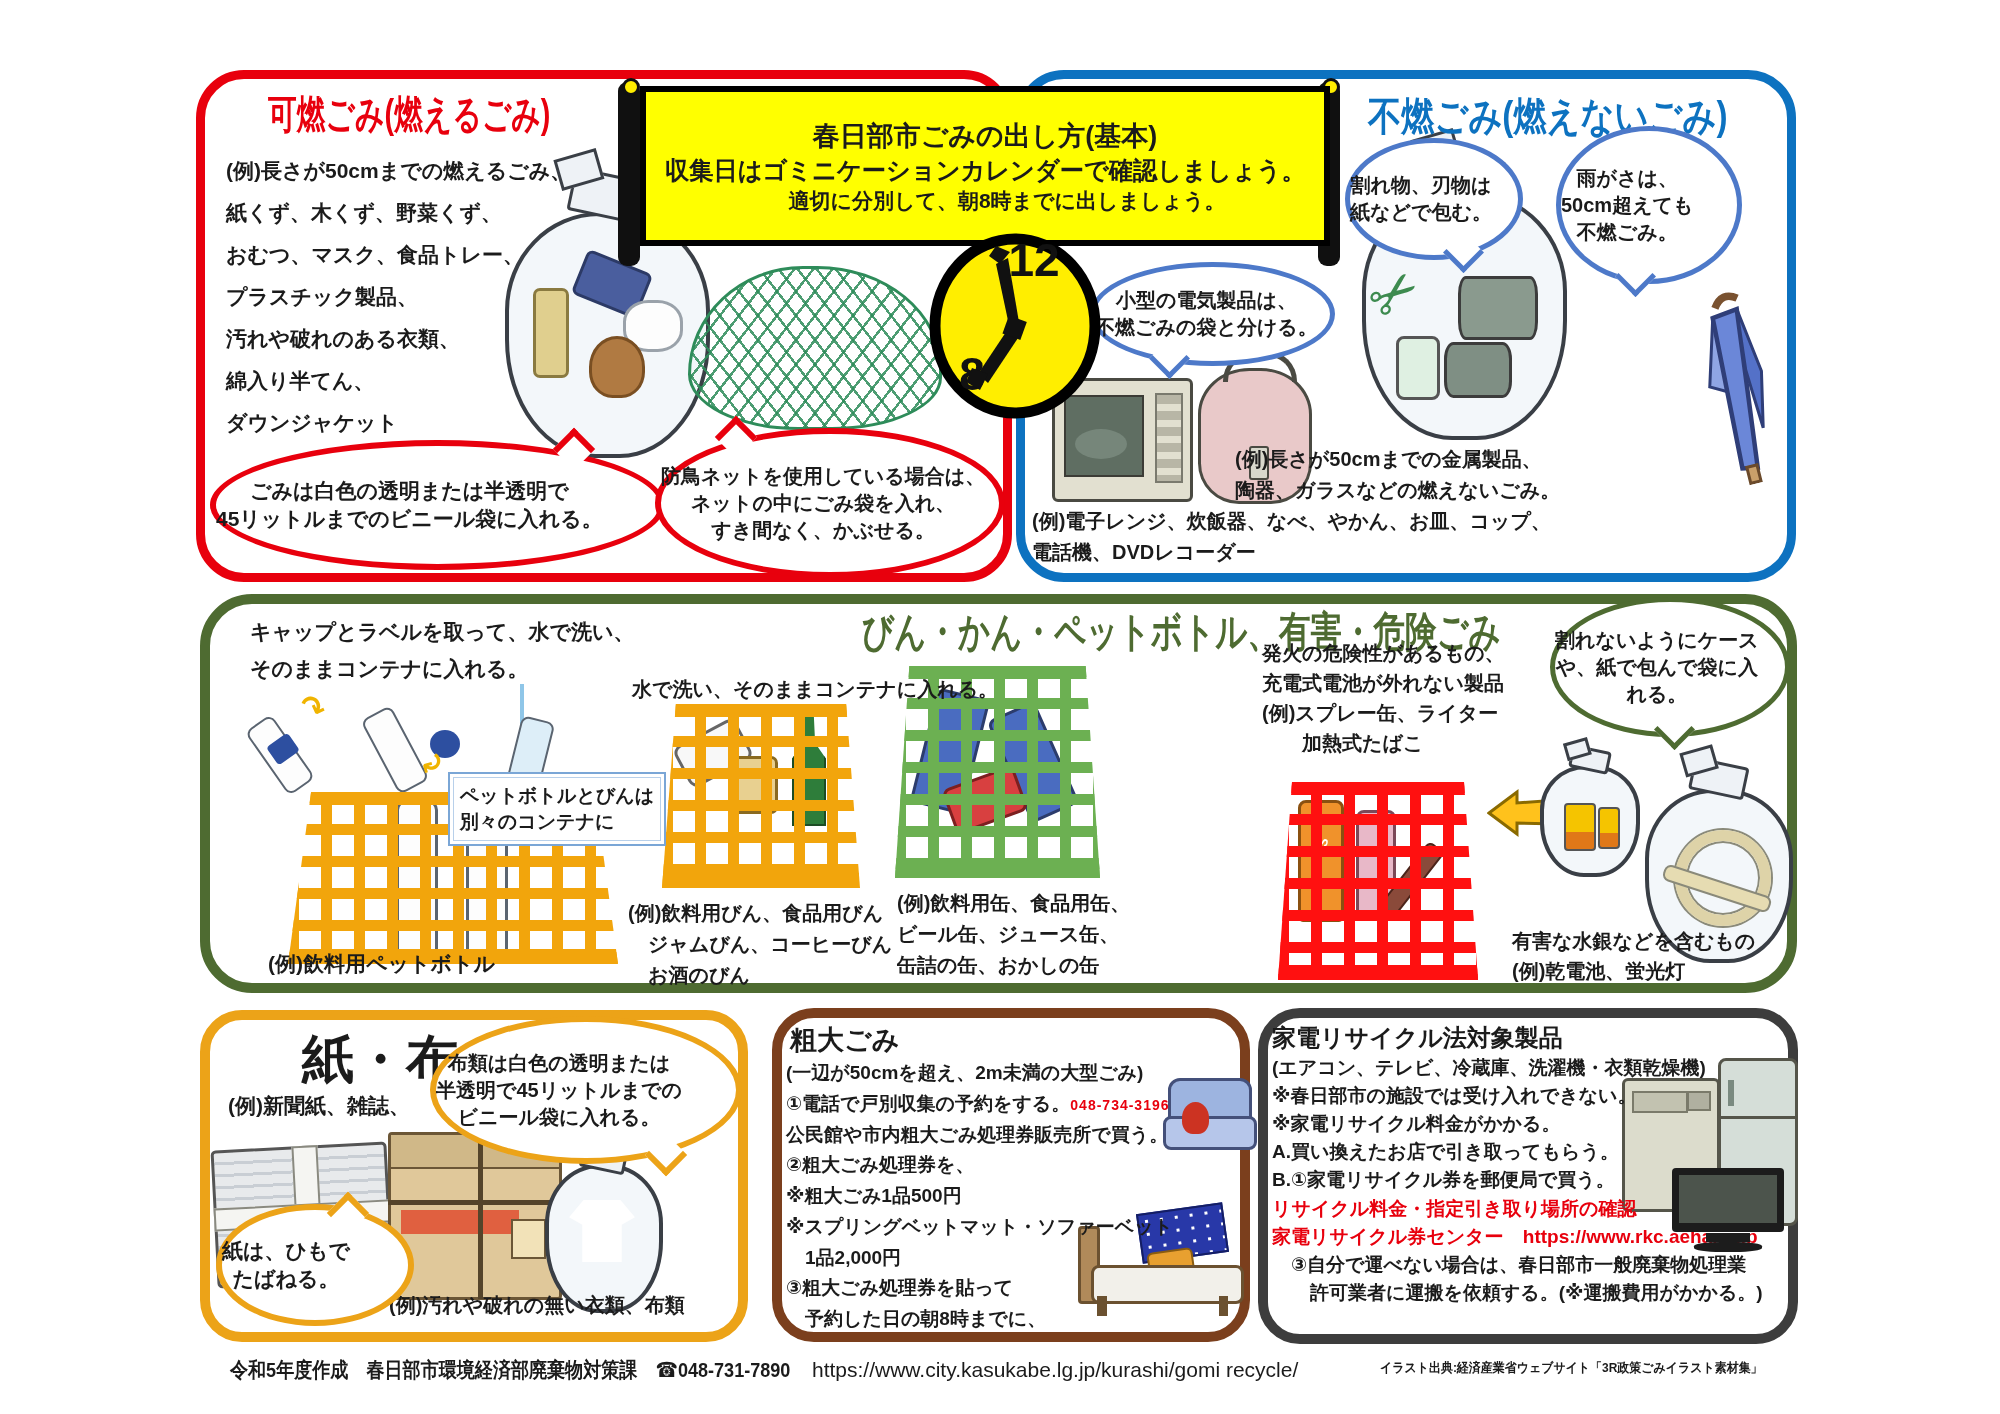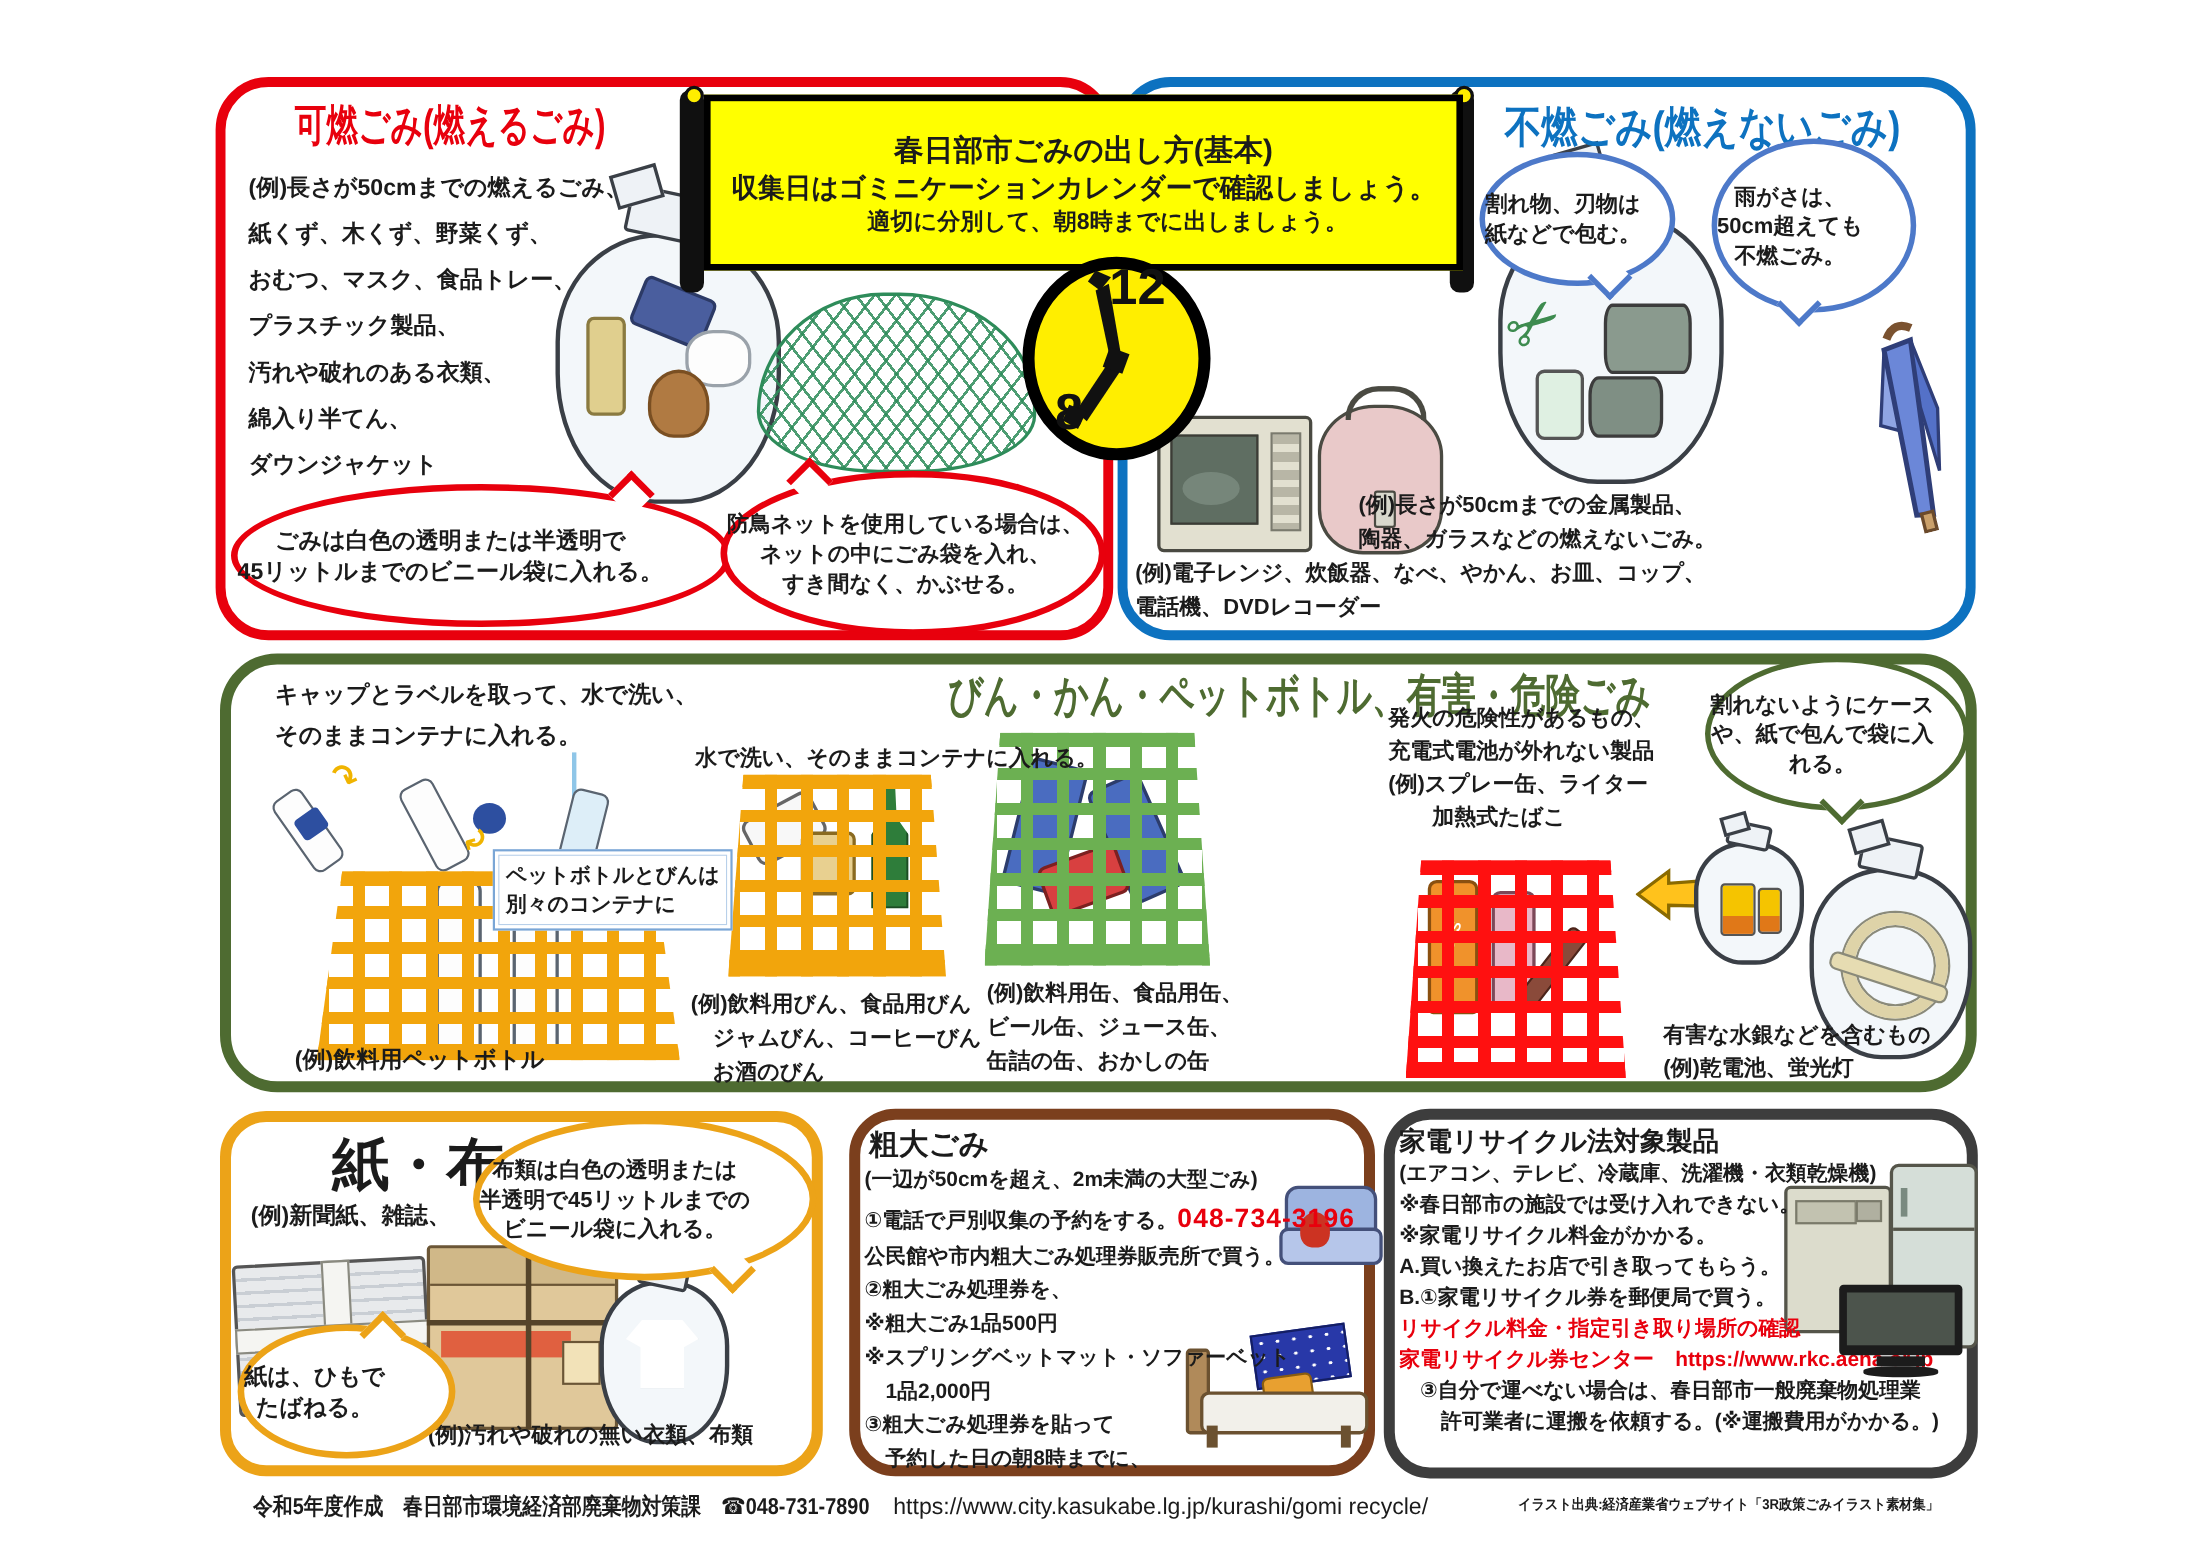--- a/index.html
+++ b/index.html
@@ -113,20 +113,25 @@
     <span class="ml">割れ物、刃物は
 紙などで包む。</span>
     <i class="tail" style="bottom:-12px;right:40px;transform:rotate(45deg);border-width:5px;"></i>
   </div>
   <div class="bubble" style="left:1556px;top:126px;width:186px;height:158px;border:5px solid #4d79c9;border-color:#4d79c9;border-radius:50%;font-size:20px;">
     <span class="ml">雨がさは、
 50cm超えても
 不燃ごみ。</span>
     <i class="tail" style="bottom:-12px;left:60px;transform:rotate(45deg);border-width:5px;"></i>
   </div>
+  <div class="bubble" style="left:1090px;top:262px;width:245px;height:104px;border:5px solid #4d79c9;border-color:#4d79c9;border-radius:50%;font-size:20px;">
+    <span class="ml">小型の電気製品は、
+不燃ごみの袋と分ける。</span>
+    <i class="tail" style="bottom:-12px;left:60px;transform:rotate(45deg);border-width:5px;"></i>
+  </div>
 
   <div class="bag" style="left:1362px;top:148px;width:205px;height:292px;">
     <span class="body"></span>
     <span class="knot"></span>
     <span class="item" style="left:8px;top:112px;font-size:58px;color:#3d8b4f;transform:rotate(-38deg);font-weight:700;">✂</span>
     <span class="item" style="left:96px;top:128px;width:74px;height:58px;background:#8a9a8e;border:3px solid #3c3c3c;border-radius:10%/28%;"></span>
     <span class="item" style="left:82px;top:194px;width:62px;height:50px;background:#7f8f84;border:3px solid #3c3c3c;border-radius:14%/30%;"></span>
     <span class="item" style="left:34px;top:188px;width:38px;height:58px;background:#dff0e2;border:3px solid #555;border-radius:8px;"></span>
   </div>
 
@@ -280,21 +285,21 @@
   <div class="bag" style="left:545px;top:1138px;width:118px;height:175px;">
     <span class="body"></span>
     <span class="knot"></span>
     <span class="shirt" style="left:24px;top:62px;width:66px;height:62px;"></span>
   </div>
 
   <div class="t" style="left:790px;top:1020px;font-size:27px;font-weight:800;">粗大ごみ</div>
   <div class="t" style="left:786px;top:1058px;width:460px;font-size:19px;line-height:1.62;">
     <span class="line">(一辺が50cmを超え、2m未満の大型ごみ)</span>
     <span class="line">
-      <span>①電話で戸別収集の予約をする。</span><span class="redtext" style="font-size:24px;letter-spacing:1px;margin-top:28px;">048-734-3196</span>
+      <span>①電話で戸別収集の予約をする。</span><span class="redtext" style="font-size:14px;letter-spacing:1px;margin-top:28px;">048-734-3196</span>
     </span>
     <span class="line">公民館や市内粗大ごみ処理券販売所で買う。</span>
     <span class="line">②粗大ごみ処理券を、</span>
     <span class="line">※粗大ごみ1品500円</span>
     <span class="line">※スプリングベットマット・ソファーベット</span>
     <span class="line">　1品2,000円</span>
     <span class="line">③粗大ごみ処理券を貼って</span>
     <span class="line">　予約した日の朝8時までに、</span>
   </div>
 

